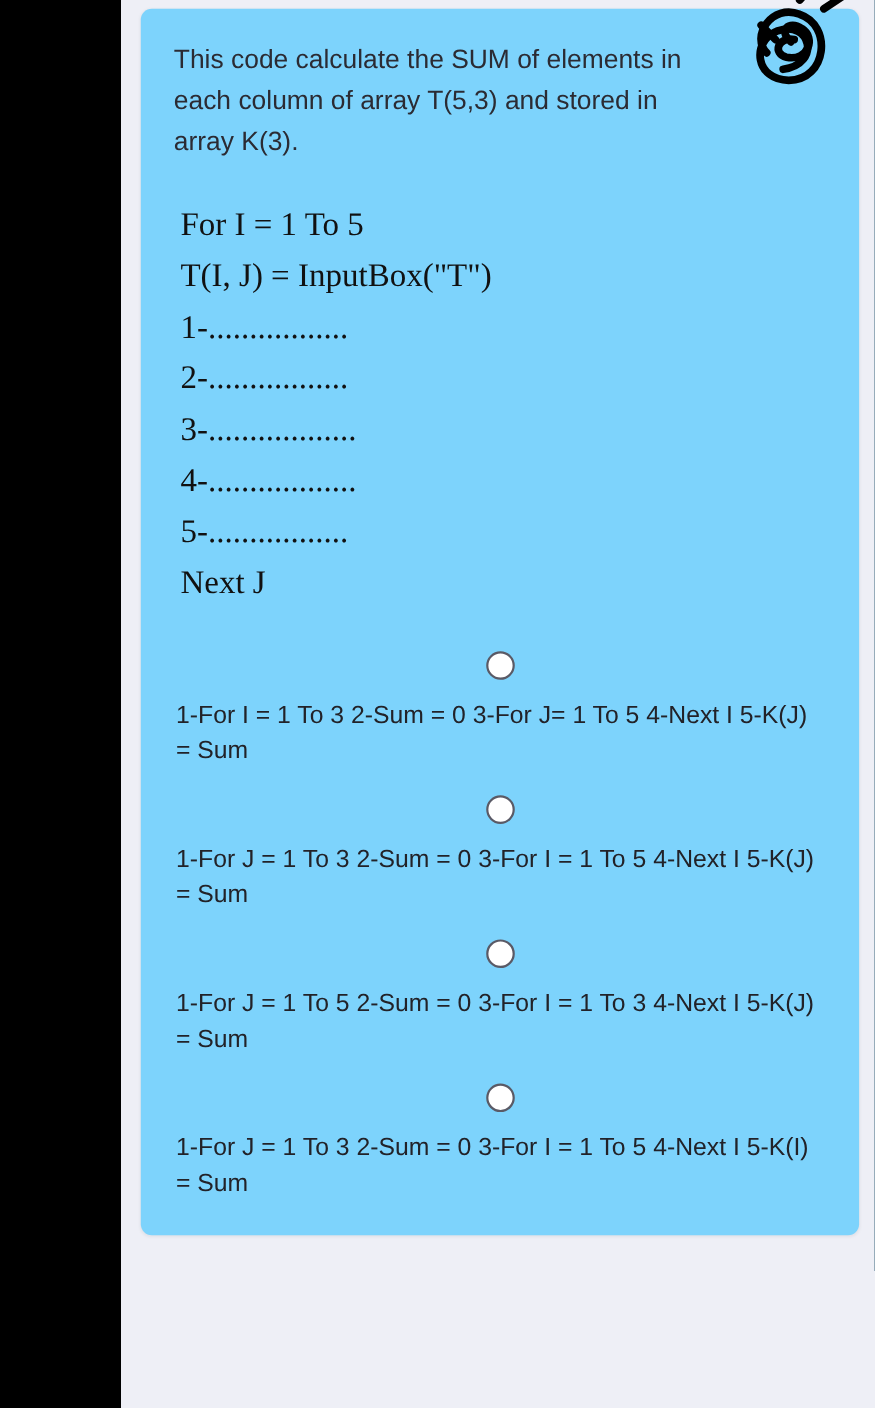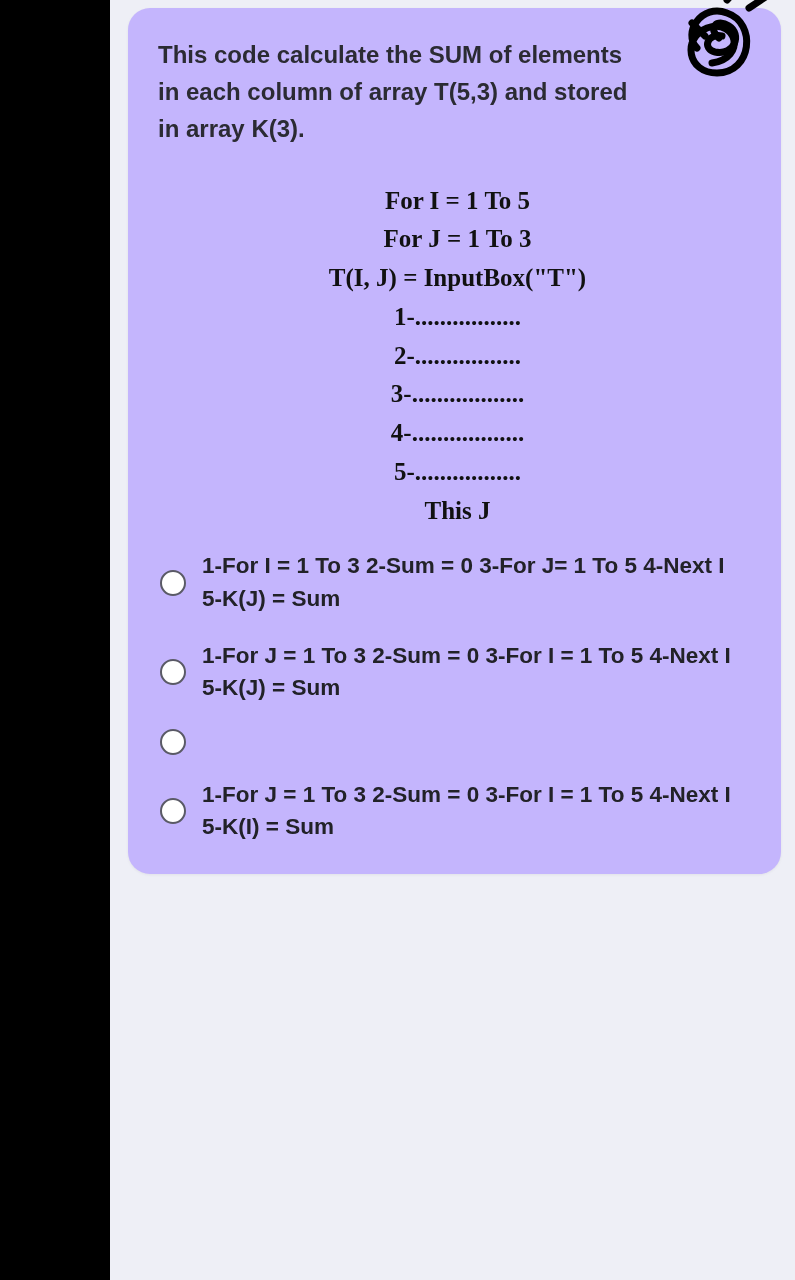--- a/index.html
+++ b/index.html
@@ -11,58 +11,57 @@
     justify-content: flex-end;
   }
   .stage {
     width: 685px;
     height: 1280px;
     background: #eeeff6;
     padding: 8px 14px 0 18px;
     position: relative;
   }
   .card {
-    background: #c4b5fd;
-    border-radius: 22px;
+    background: #7dd3fc;
+    border-radius: 10px;
     padding: 28px 30px 18px 30px;
     box-shadow: 0 1px 3px rgba(0,0,0,0.06);
     position: relative;
-    font-weight: bold;
   }
   .scribble {
     position: absolute;
     top: -30px;
     right: -6px;
     width: 130px;
     height: 130px;
     pointer-events: none;
   }
   .intro {
     font-size: 24px;
     color: #2b2b33;
     line-height: 1.55;
     margin-bottom: 34px;
     max-width: 470px;
   }
   .code {
     font-family: "Times New Roman", Times, serif;
-    font-size: 25px;
+    font-size: 30px;
     color: #111;
     line-height: 1.55;
     margin-left: 6px;
-    margin-bottom: 8px;
-    text-align: center;
+    margin-bottom: 26px;
   }
   .code .ln { display: block; white-space: pre; }
   .options { margin-top: 4px; }
   .opt {
     display: flex;
     align-items: center;
     gap: 16px;
     padding: 12px 2px;
+    flex-direction: column;
   }
   .radio {
     width: 26px; height: 26px; flex: 0 0 26px;
     border: 2px solid #5a5a66;
     border-radius: 50%;
     display: flex; align-items: center; justify-content: center;
     background: #fff;
   }
   .radio.selected { border-color: #1558d6; }
   .radio.selected .dot {
@@ -88,28 +87,27 @@
         <path d="M70 22 L85 6"></path>
         <path d="M92 30 L110 18"></path>
         <path d="M35 45 L48 58"></path>
       </g>
     </svg>
 
     <p class="intro">This code calculate the SUM of elements  in each column of array T(5,3) and stored in array K(3).</p>
 
     <div class="code">
       <span class="ln">For I = 1 To 5</span>
-      <span class="ln">For J = 1 To 3</span>
       <span class="ln">T(I, J) = InputBox("T")</span>
       <span class="ln">1-.................</span>
       <span class="ln">2-.................</span>
       <span class="ln">3-..................</span>
       <span class="ln">4-..................</span>
       <span class="ln">5-.................</span>
-      <span class="ln">This J</span>
+      <span class="ln">Next J</span>
     </div>
 
     <div class="options">
 
       <label class="opt">
         <span class="radio">
             <span class="dot"></span>
           </span>
         <span class="opt-text">1-For I = 1 To 3 2-Sum = 0 3-For J= 1 To 5 4-Next I 5-K(J) = Sum</span>
       </label>
@@ -118,20 +116,21 @@
         <span class="radio">
             <span class="dot"></span>
           </span>
         <span class="opt-text">1-For J = 1 To 3 2-Sum = 0 3-For I = 1 To 5 4-Next I 5-K(J) = Sum</span>
       </label>
 
       <label class="opt">
         <span class="radio">
             <span class="dot"></span>
           </span>
+        <span class="opt-text">1-For J = 1 To 5 2-Sum = 0 3-For I = 1 To 3 4-Next I 5-K(J) = Sum</span>
       </label>
 
       <label class="opt">
         <span class="radio">
             <span class="dot"></span>
           </span>
         <span class="opt-text">1-For J = 1 To 3 2-Sum = 0 3-For I = 1 To 5 4-Next I 5-K(I) = Sum</span>
       </label>
 
 

